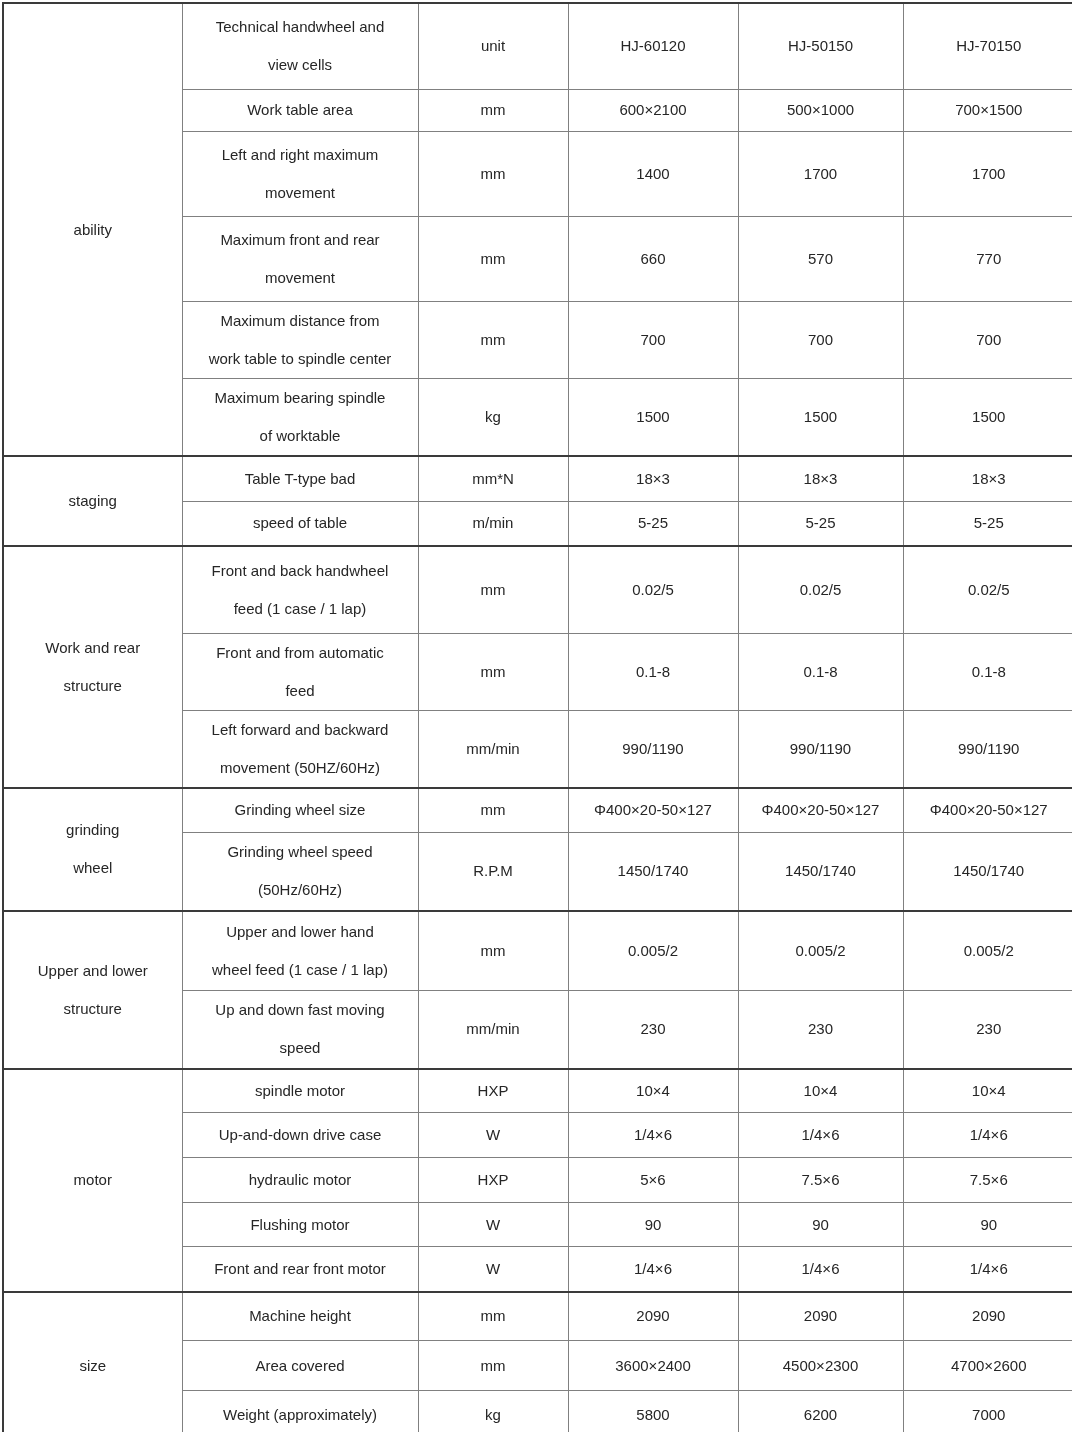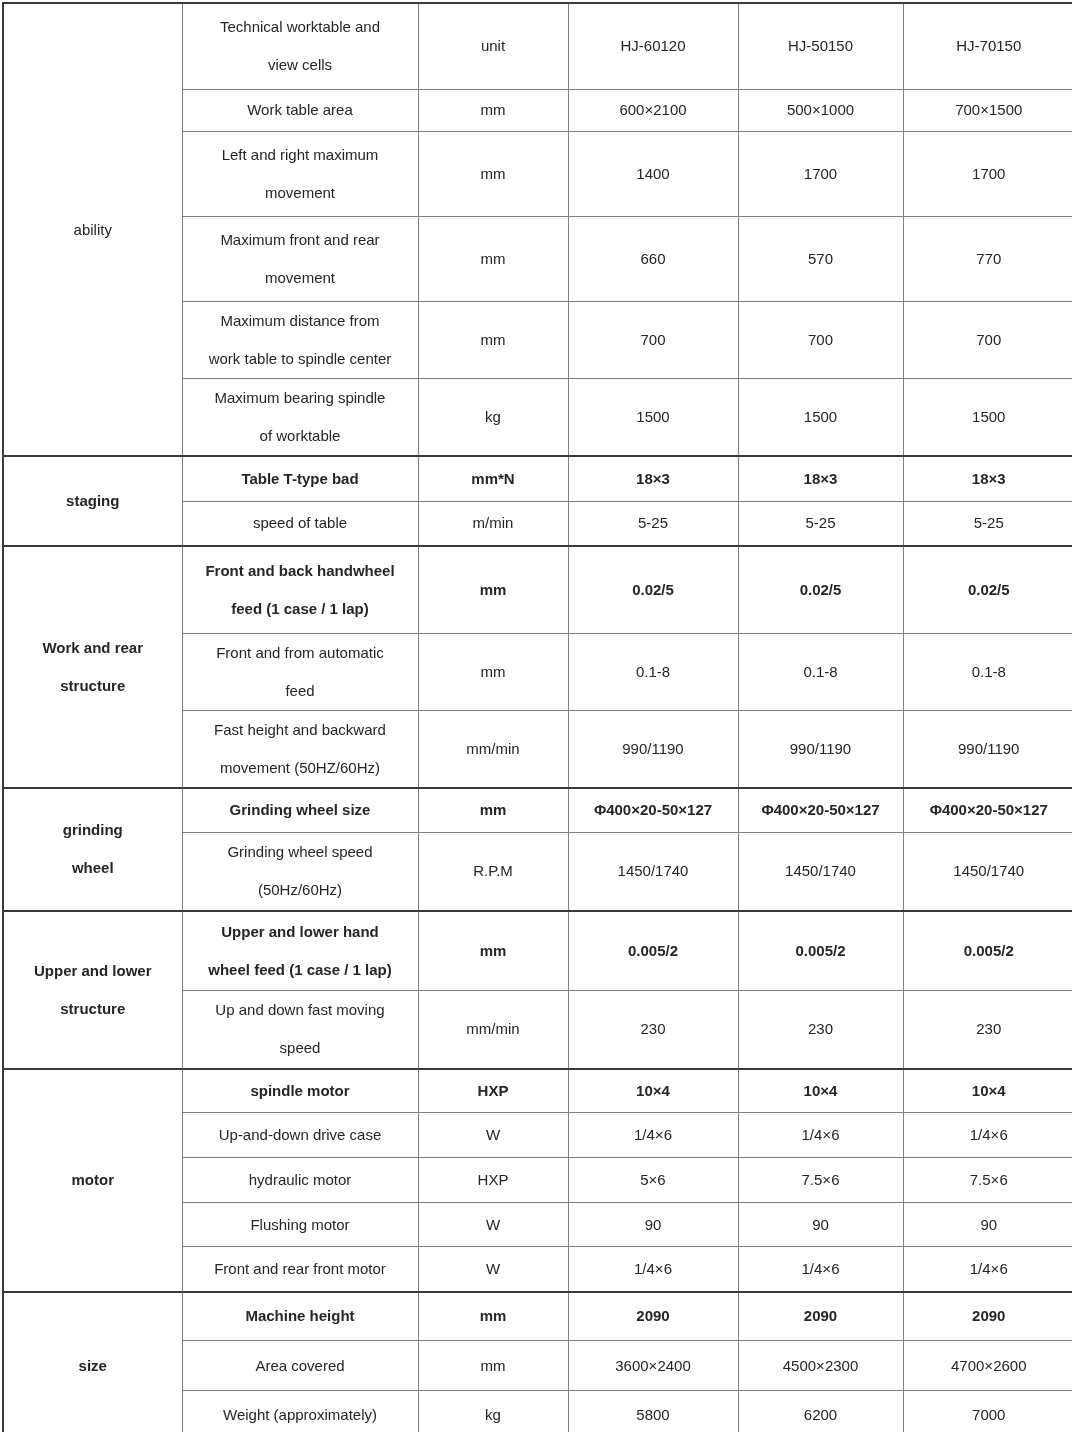--- a/index.html
+++ b/index.html
@@ -27,39 +27,38 @@
     white-space: pre-line;
     font-size: 15px;
     line-height: 38px;
     font-weight: 400;
     color: #262626;
     padding: 0 6px;
     overflow: hidden;
   }
   table.spec tr.section-start td {
     border-top: 2px solid #3a3a3a;
-    font-weight: bold;
   }
 </style>
 </head>
 <body>
 
 <table class="spec">
   <colgroup>
     <col style="width:179px">
     <col style="width:236px">
     <col style="width:150px">
     <col style="width:170px">
     <col style="width:165px">
     <col style="width:172px">
   </colgroup>
   <tbody>
     <tr style="height:86px">
       <td rowspan="6">ability</td>
-      <td>Technical worktable and
+      <td>Technical handwheel and
 view cells</td>
       <td>unit</td>
       <td>HJ-60120</td>
       <td>HJ-50150</td>
       <td>HJ-70150</td>
     </tr>
   <tr style="height: 42px;">
         <td>Work table area</td>
         <td>mm</td>
         <td>600×2100</td>
@@ -125,21 +124,21 @@
       </tr>
       <tr style="height: 75px;">
         <td>Front and from automatic
 feed</td>
         <td>mm</td>
         <td>0.1-8</td>
         <td>0.1-8</td>
         <td>0.1-8</td>
       </tr>
       <tr style="height: 77px;">
-        <td>Fast height and backward
+        <td>Left forward and backward
 movement (50HZ/60Hz)</td>
         <td>mm/min</td>
         <td>990/1190</td>
         <td>990/1190</td>
         <td>990/1190</td>
       </tr>
       <tr class="section-start" style="height: 45px;">
         <td rowspan="2">grinding
 wheel</td>
         <td>Grinding wheel size</td>

